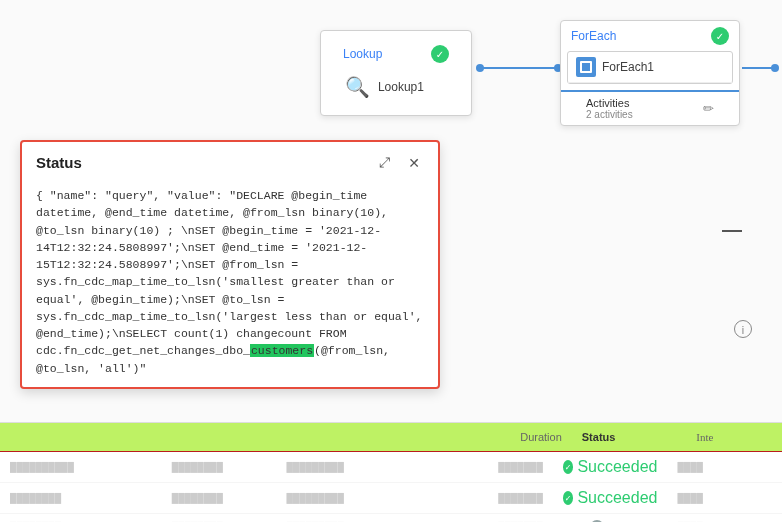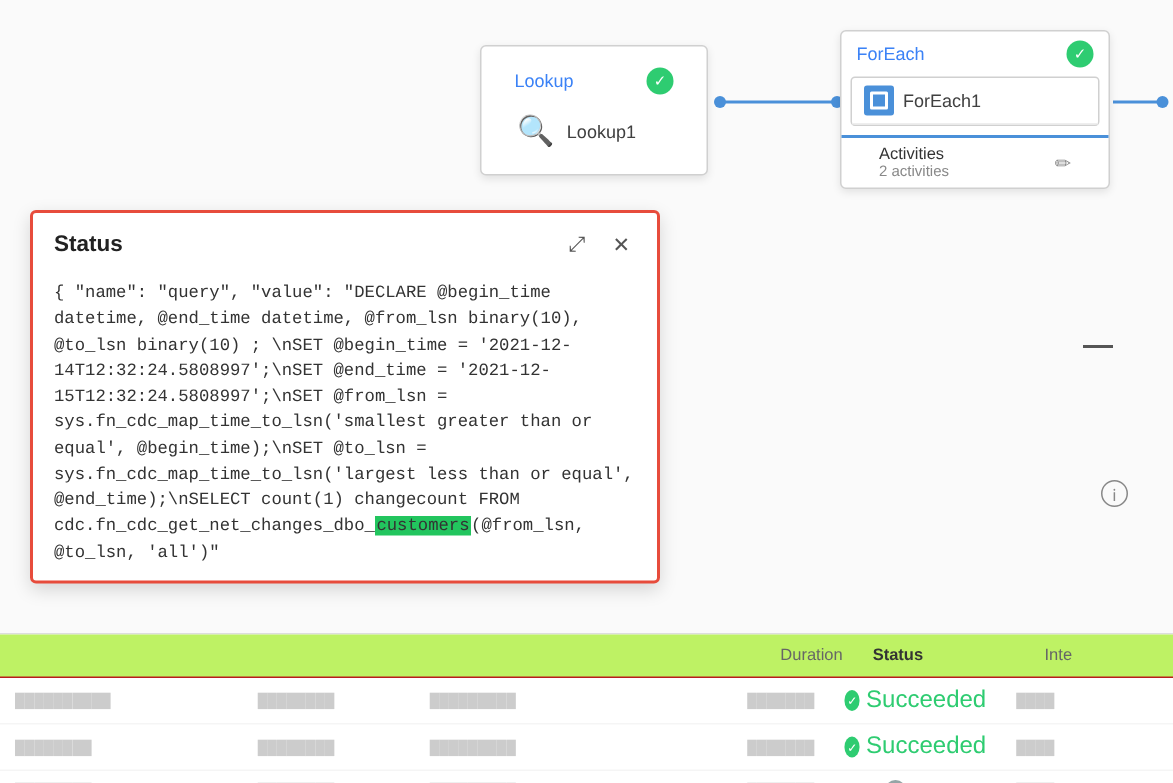--- a/index.html
+++ b/index.html
@@ -237,21 +237,21 @@
     .table-col {
       flex: 1;
       padding: 4px 10px;
       font-size: 11px;
       color: #666;
       text-align: left;
     }
 
     .table-col.duration { flex: 1.2; text-align: right; }
     .table-col.status { flex: 1; text-align: left; font-weight: 700; color: #333; }
-    .table-col.inte { flex: 0.8; }
+    .table-col.inte { flex: 0.8; font-family: Liberation Serif, serif; }
 
     .table-data-row {
       display: flex;
       padding: 3px 0;
       border-bottom: 1px solid #f5f5f5;
       align-items: center;
     }
 
     .table-cell {
       flex: 1;

